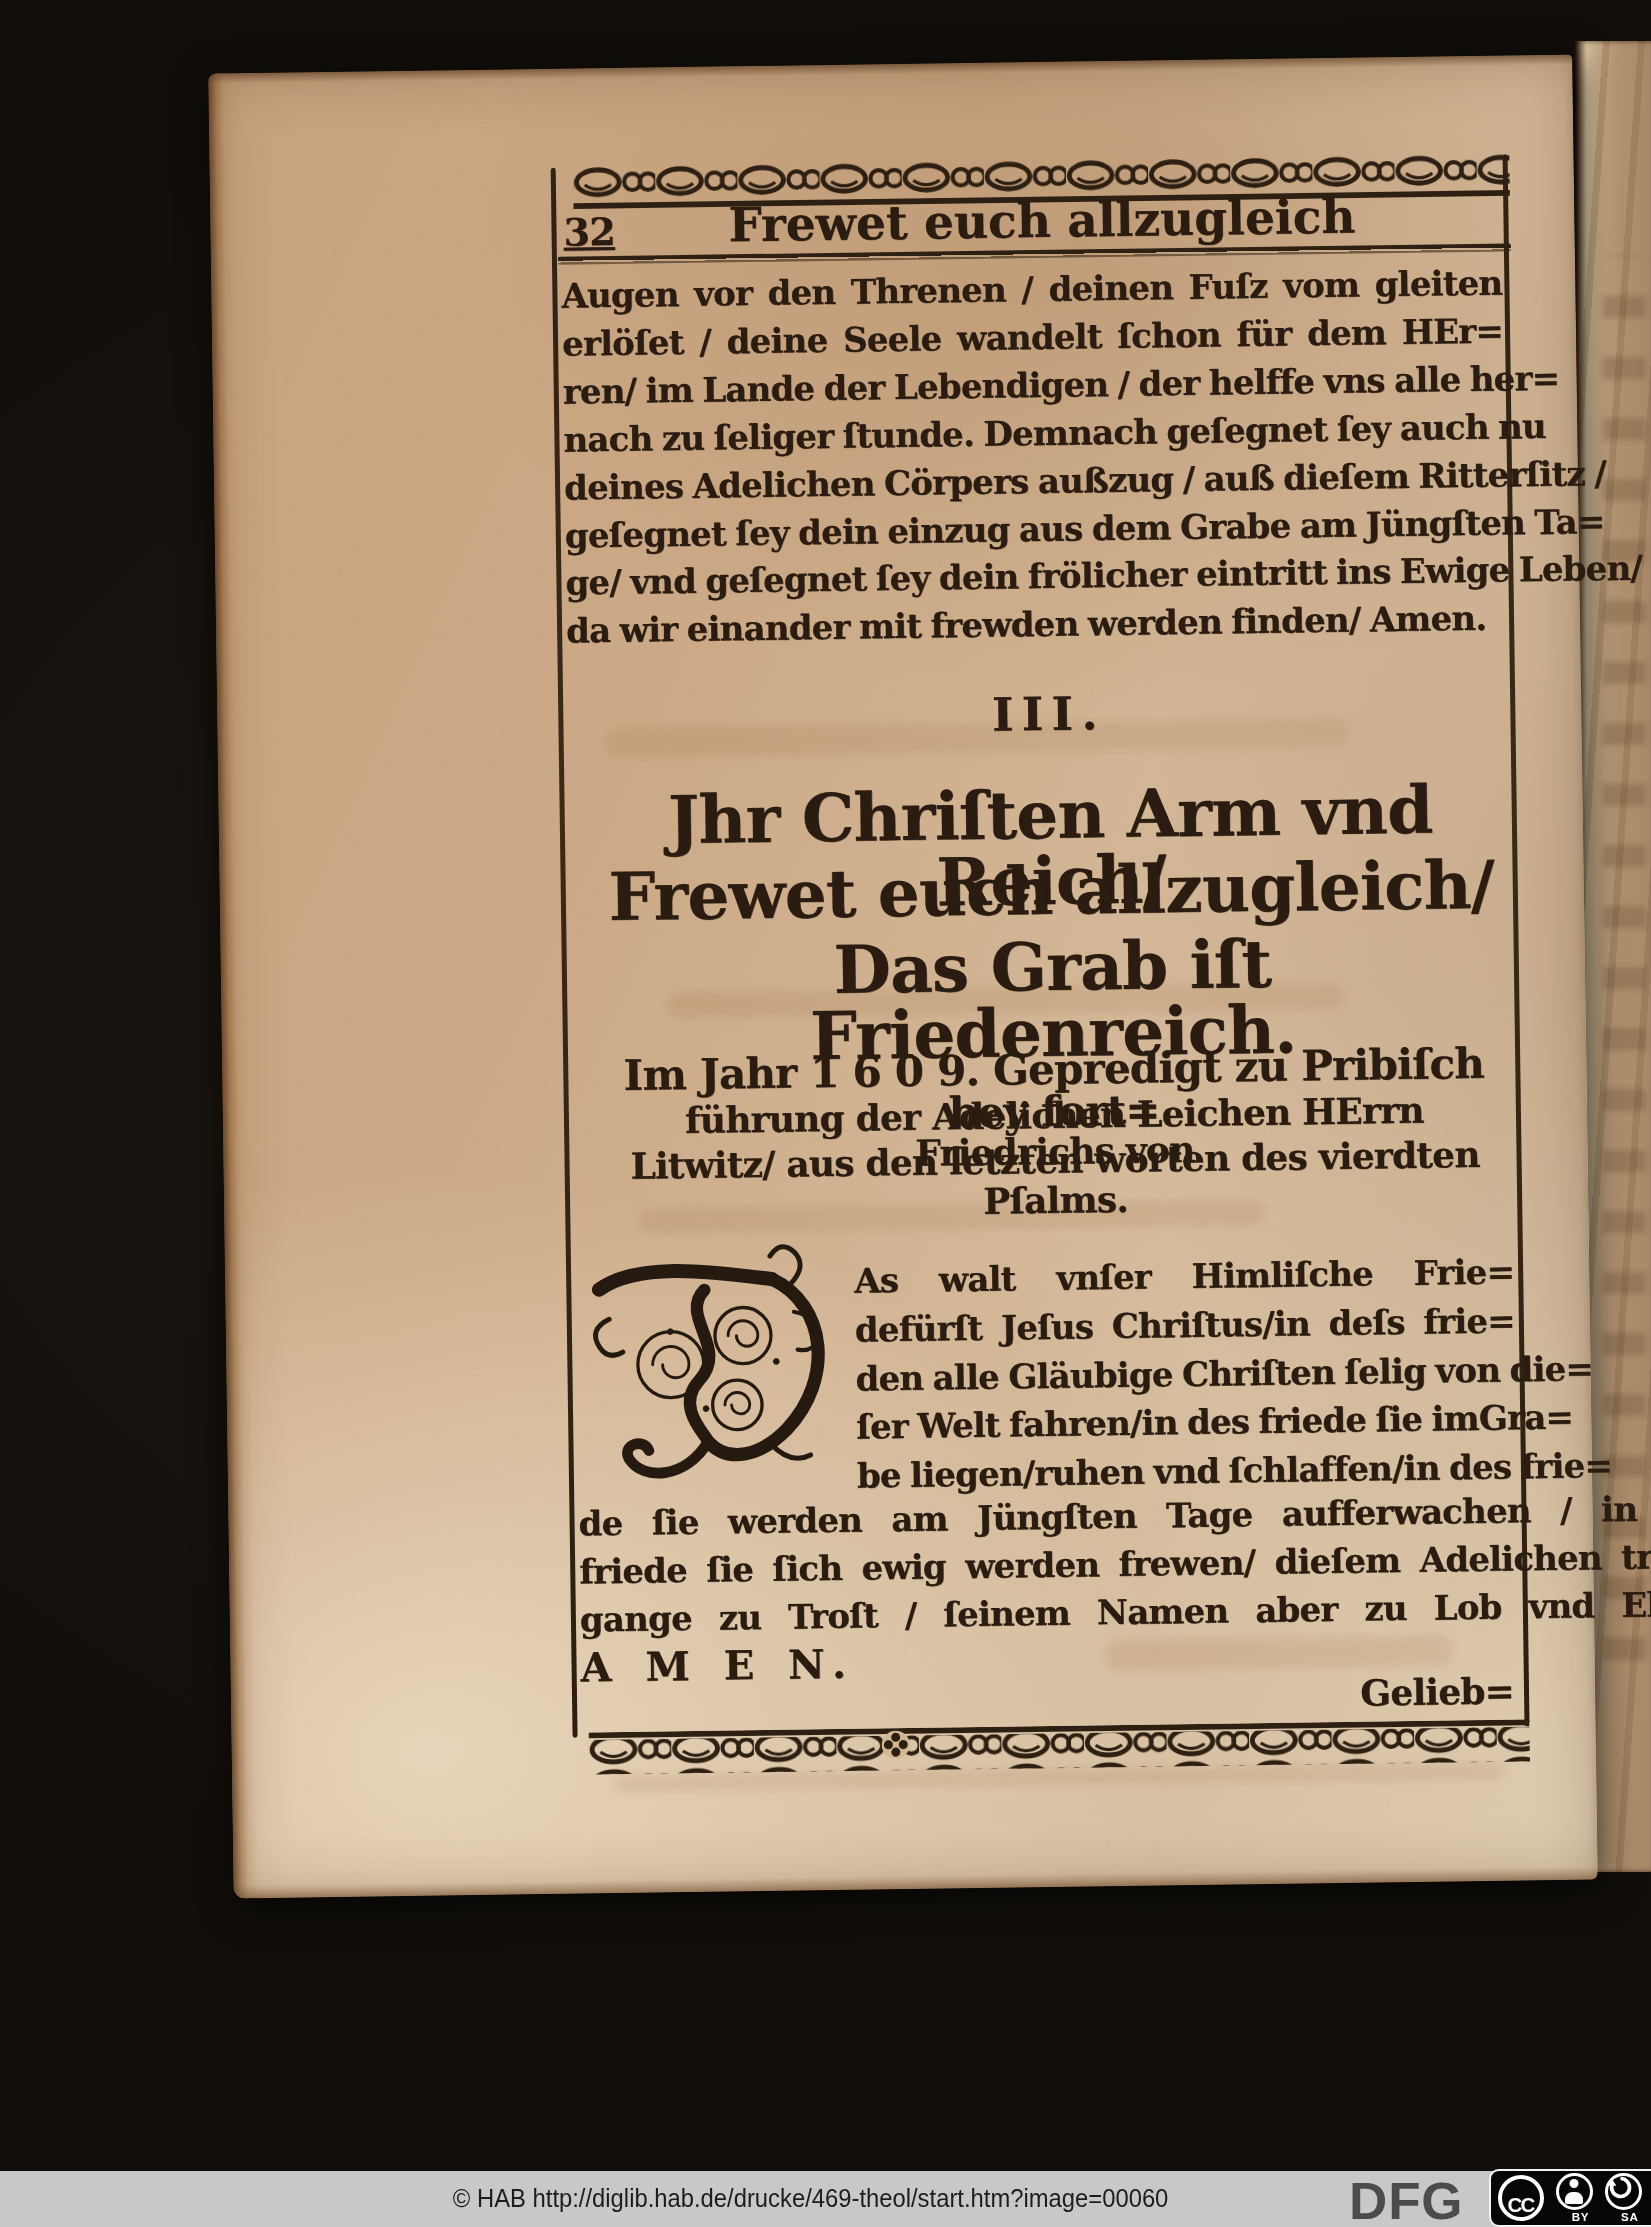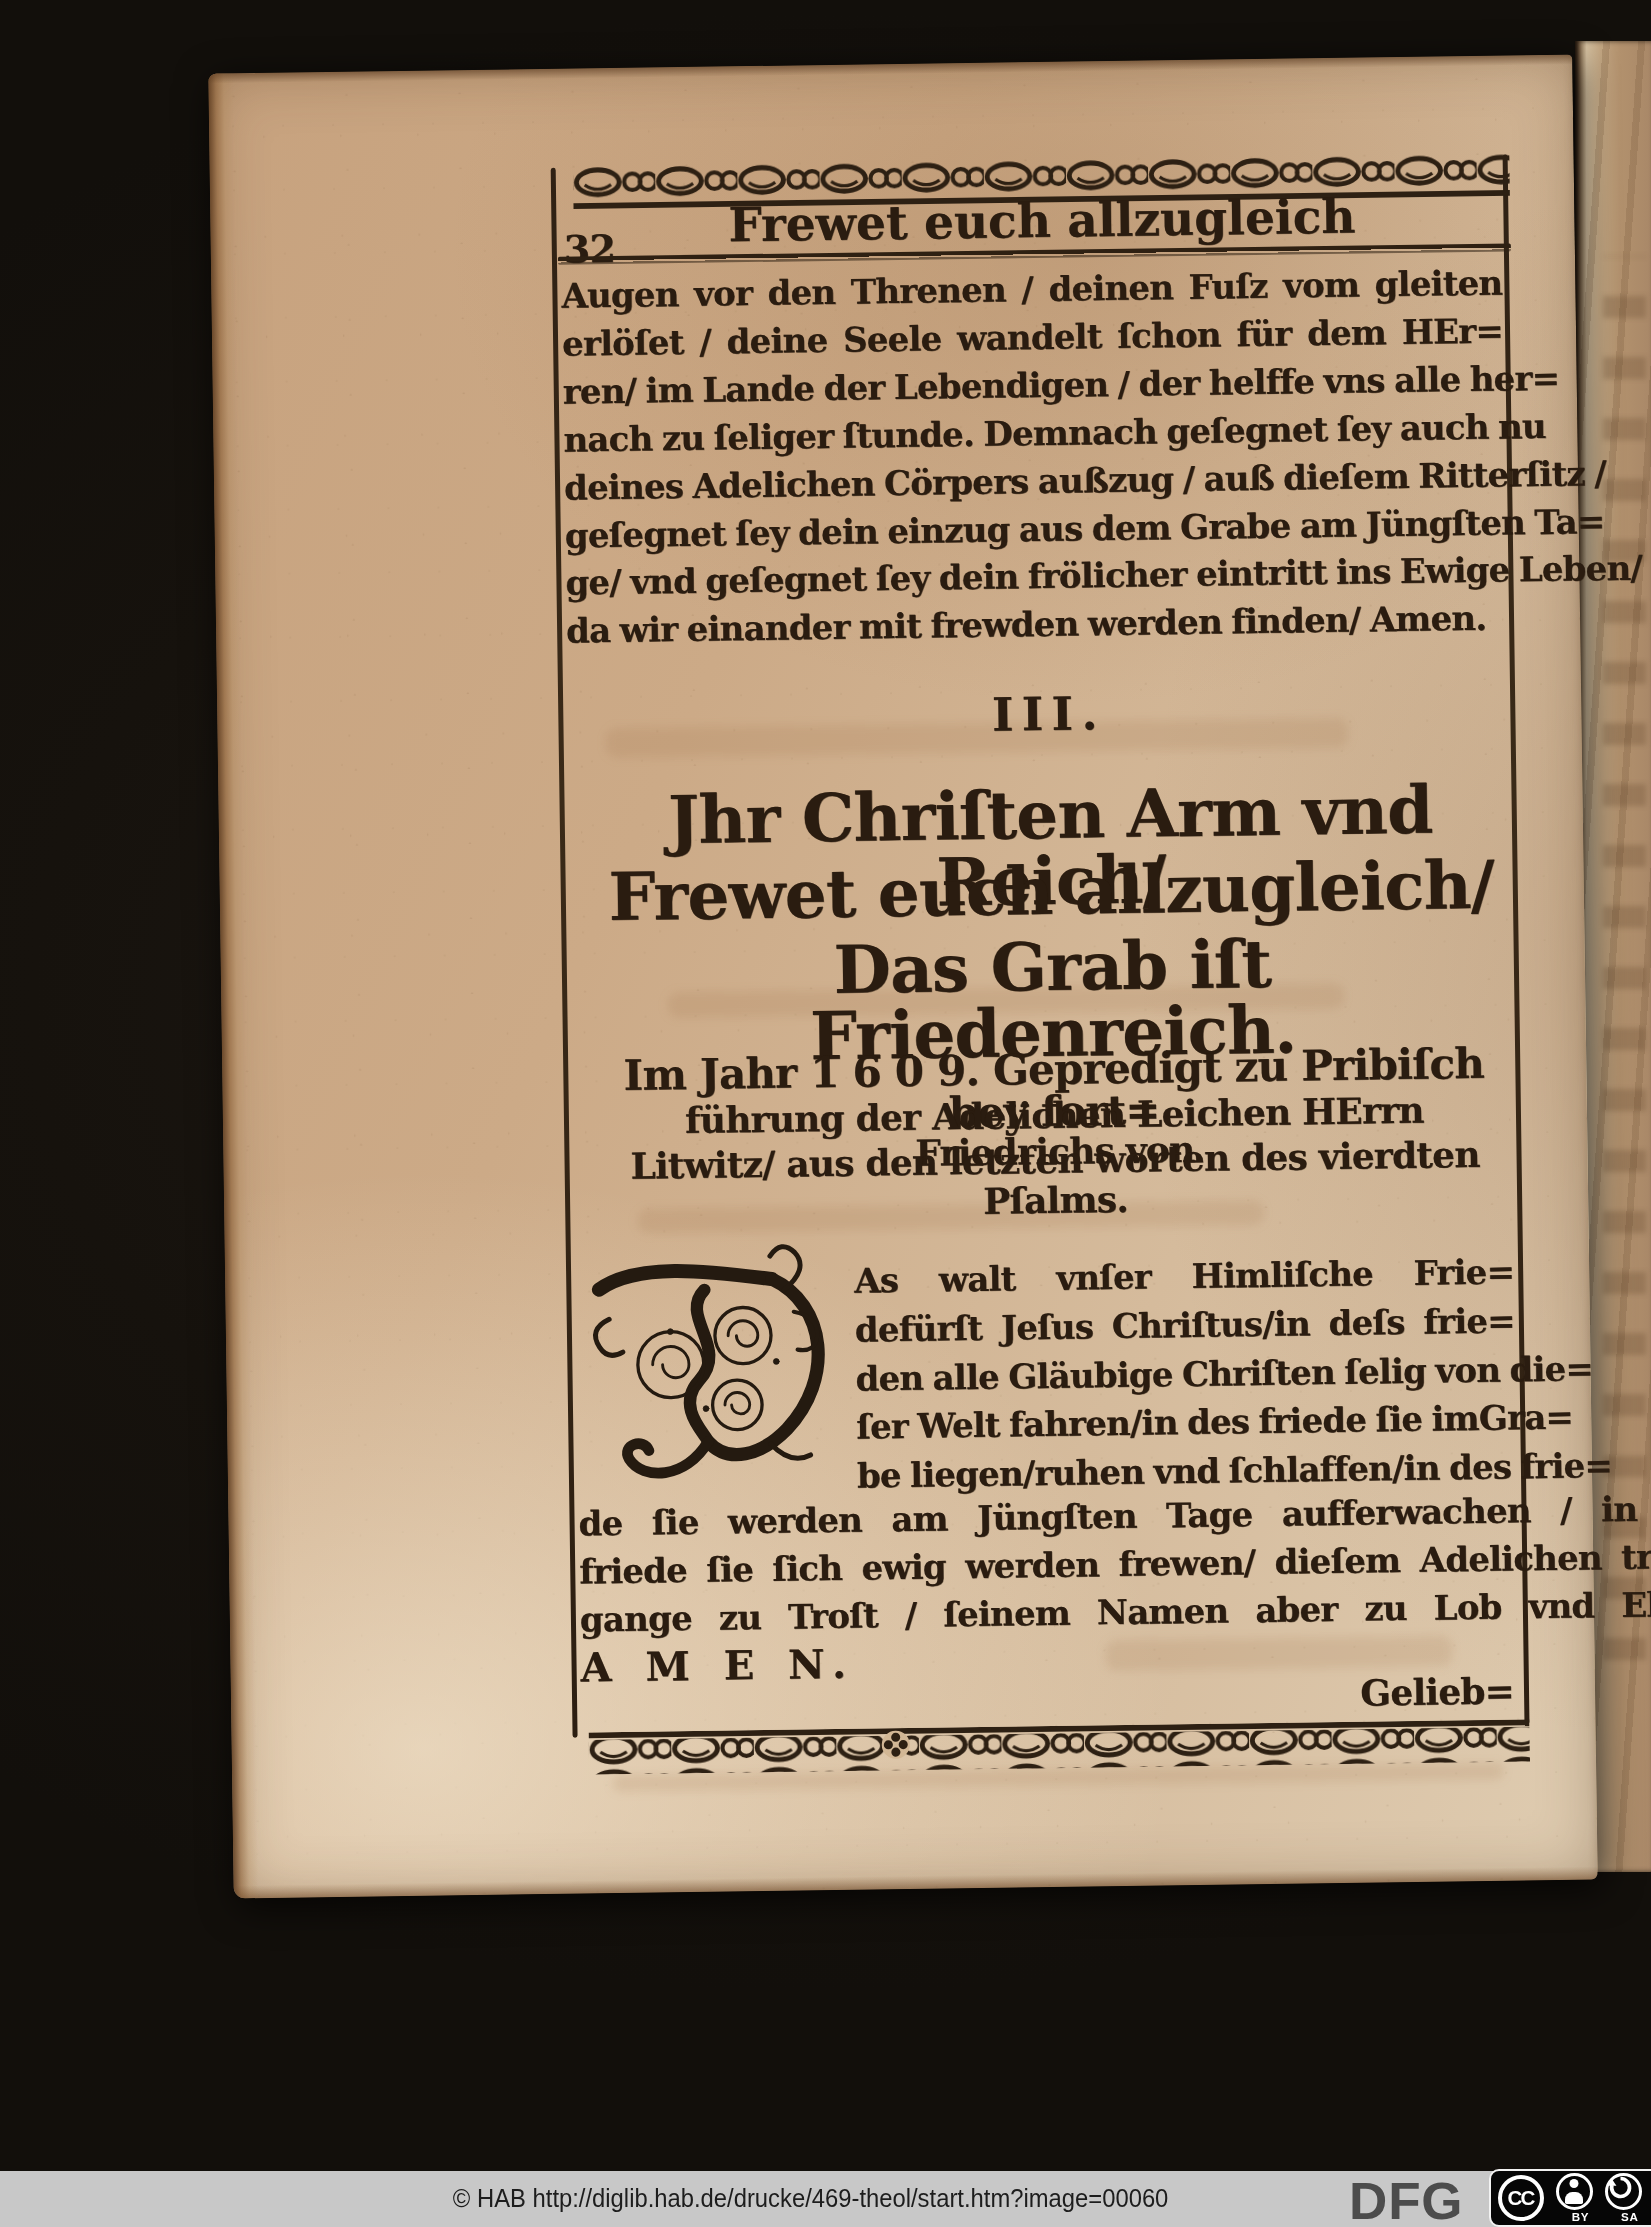--- a/index.html
+++ b/index.html
@@ -57,21 +57,21 @@
   .ghost{position:absolute;background:rgba(150,100,58,.14);filter:blur(5px);border-radius:11.6px;}
   
   #footer-bar{position:absolute;left:0;right:0;top:2171px;height:56px;background:#c8c8c8;}
   #footer-credit{position:absolute;left:50%;transform:translateX(-52%) scaleX(.93);top:2184px;
     font-family:"Liberation Sans",sans-serif;font-size:25.6px;color:#1d1d1d;white-space:nowrap;}
   #dfg-logo{position:absolute;left:1349px;top:2172px;font-family:"Liberation Sans",sans-serif;
     font-weight:700;font-size:51px;color:#4c4c4c;letter-spacing:0.8px;transform:scaleX(1.04);transform-origin:left;}
   #cc-badge{position:absolute;left:1489px;top:2169px;width:175px;height:54px;background:#060606;
     border:2.5px solid #f2f2f2;border-radius:10px;display:flex;align-items:center;}
   #cc-circle{margin-left:6.6px;width:38px;height:38px;border:4.1px solid #fff;border-radius:50%;
-    display:flex;align-items:center;justify-content:center;color:#fff;font-family:"Liberation Sans",sans-serif;
+    display:flex;align-items:flex-end;justify-content:center;color:#fff;font-family:"Liberation Sans",sans-serif;
     font-weight:700;font-size:20.6px;letter-spacing:-1.7px;}
   .lic-col{display:flex;flex-direction:column;align-items:center;margin-left:12.4px;}
   .lic-icon{width:31px;height:31px;border:3.3px solid #fff;border-radius:50%;position:relative;}
   .lic-label{color:#fff;font-family:"Liberation Sans",sans-serif;font-size:11.6px;font-weight:700;margin-top:0.8px;letter-spacing:0.8px;margin-left:12px;}
   #by-icon .head{position:absolute;left:50%;top:3.3px;transform:translateX(-50%);width:9px;height:9px;border-radius:50%;background:#fff;}
   #by-icon .body{position:absolute;left:50%;bottom:2.5px;transform:translateX(-50%);width:18px;height:12.4px;background:#fff;border-radius:7.4px 7.4px 1.7px 1.7px;}
 </style>
 </head>
 <body>
 
@@ -103,21 +103,21 @@
             <path d="M14,25 q16,11 32,0" fill="none" stroke="#2d2013" stroke-width="4"></path>
             <circle cx="72" cy="22" r="10" fill="none" stroke="#2d2013" stroke-width="5"></circle>
             <circle cx="91" cy="22" r="10" fill="none" stroke="#2d2013" stroke-width="5"></circle>
           </pattern>
         </defs>
         <rect width="1140" height="44" fill="url(#orn1)"></rect>
         <rect y="47" width="1140" height="7" fill="#2d2013"></rect>
       </svg>
     </div>
 
-    <div id="page-num" class="ink bl" style="left:353px;top:162px;">32</div>
+    <div id="page-num" class="ink bl" style="left:353px;top:145px;text-decoration:underline;">32</div>
     <div id="running-header" class="ink bl" style="left:361px;top:135px;width:941px;">Frewet euch allzugleich</div>
     <div id="header-rule" style="left:347px;top:188px;width:953px;"></div>
 
     <div>
       <div class="line just ink bl" style="left:350px;top:203px;width:941px;">Augen vor den Threnen / deinen Fuſz vom gleiten</div>
       <div class="line just ink bl" style="left:350px;top:251px;width:941px;">erlöſet / deine Seele wandelt ſchon für dem HEr=</div>
       <div class="line just ink bl" style="left:350px;top:299px;width:941px;">ren/ im Lande der Lebendigen / der helffe vns alle her=</div>
       <div class="line just ink bl" style="left:350px;top:347px;width:941px;">nach zu ſeliger ſtunde.  Demnach geſegnet ſey auch nu</div>
       <div class="line just ink bl" style="left:350px;top:395px;width:941px;">deines Adelichen Cörpers außzug / auß dieſem Ritterſitz /</div>
       <div class="line just ink bl" style="left:350px;top:443px;width:941px;">geſegnet ſey dein einzug aus dem Grabe am Jüngſten Ta=</div>

